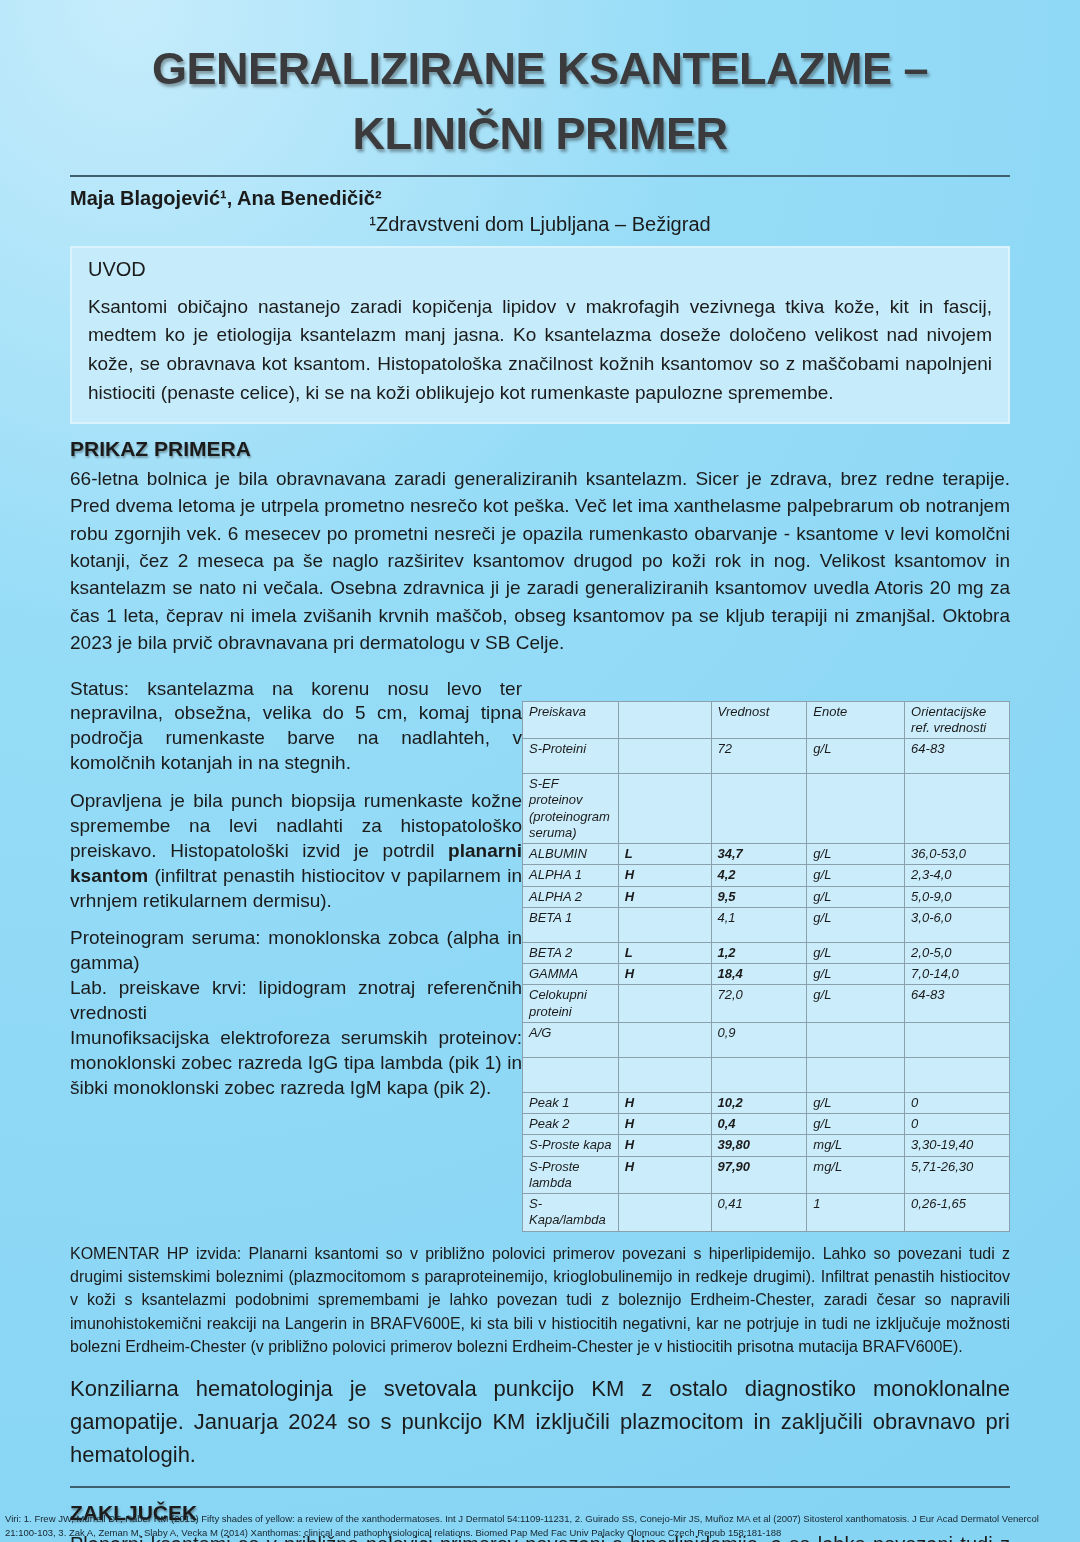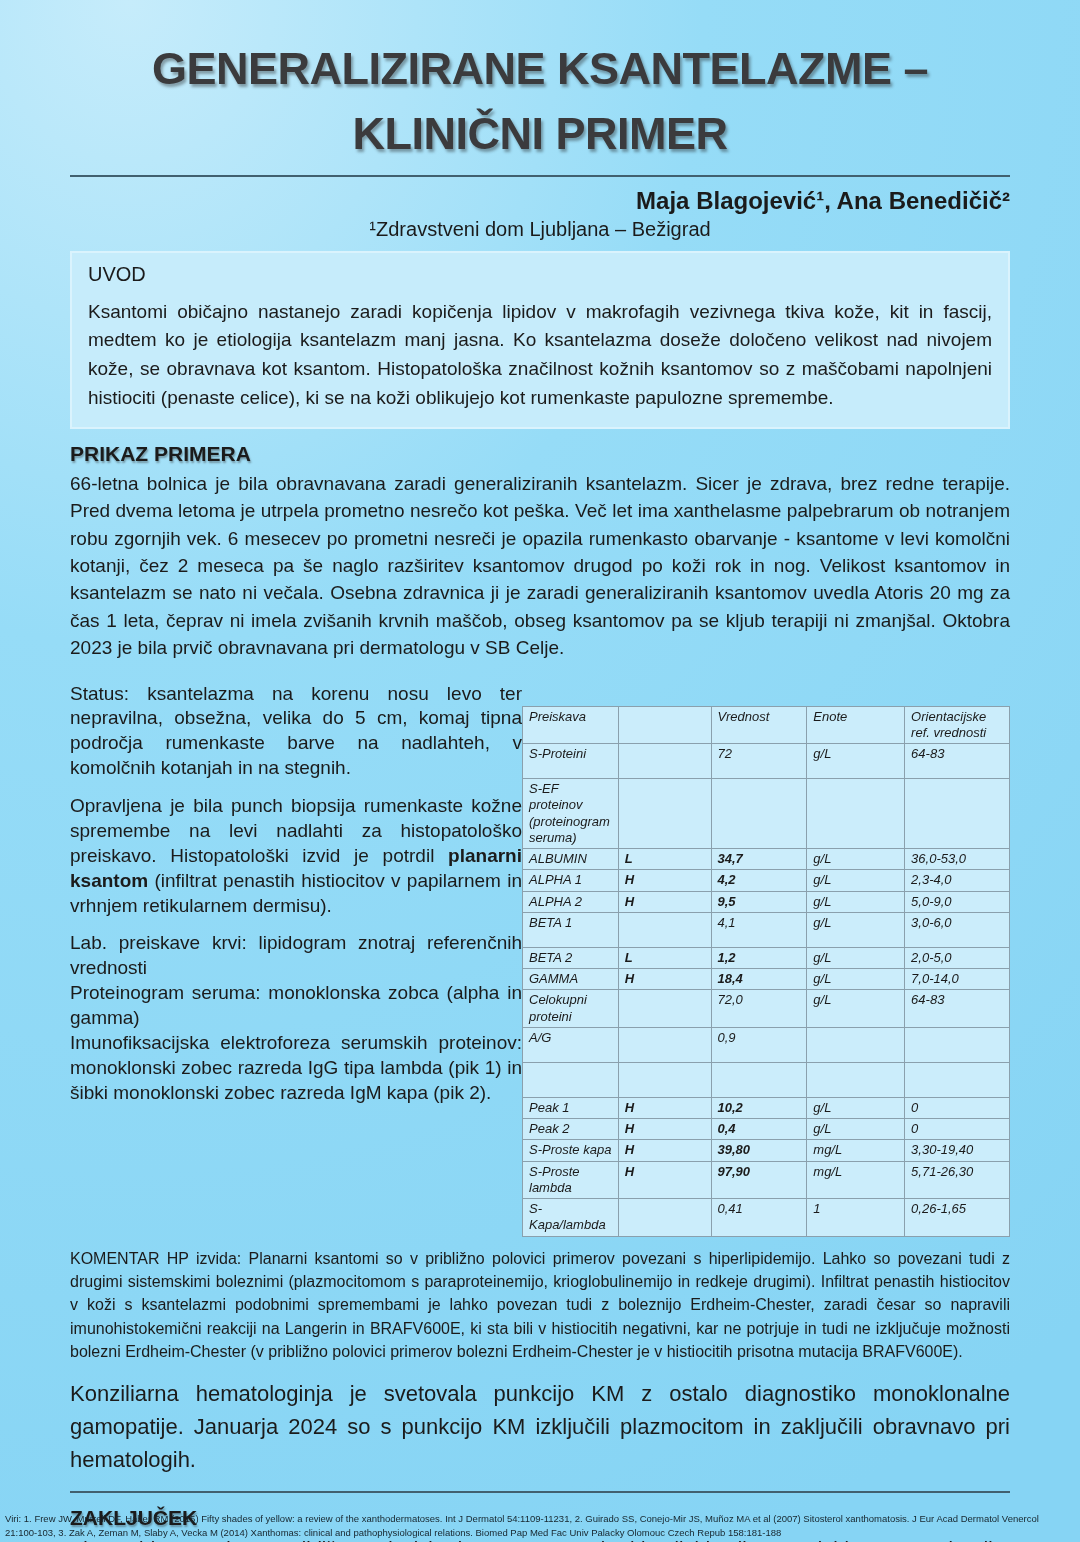--- a/index.html
+++ b/index.html
@@ -29,21 +29,21 @@
     text-shadow: 2px 3px 3px rgba(30,30,30,.38);
   }
   .page-title span { display: block; }
 
   .title-rule {
     border: none;
     border-top: 2px solid var(--rule, #41606f);
     margin: 8px 0 0;
   }
 
-  .authors { margin-top: 10px; text-align: right; font-weight: 700; font-size: 24px; }
+  .authors { margin-top: 10px; text-align: left; font-weight: 700; font-size: 20px; }
   .affil   { margin-top: 3px;  text-align: center; font-size: 20px; }
 
   .intro-box {
     margin-top: 10px;
     background: var(--panel-bg, #c6ecfb);
     border: 2px solid var(--panel-border, #daf3fd);
     padding: 8px 16px 14px;
   }
   .intro-heading { font-size: 20px; margin: 2px 0 12px; font-weight: 400; }
   .intro-text { margin: 0; font-size: 19px; line-height: 1.52; text-align: justify; }
@@ -122,22 +122,22 @@
     </section>
 
     <h2 class="section-heading">PRIKAZ PRIMERA</h2>
     <p class="case-text">66-letna bolnica je bila obravnavana zaradi generaliziranih ksantelazm. Sicer je zdrava, brez redne terapije. Pred dvema letoma je utrpela prometno nesrečo kot peška. Več let ima xanthelasme palpebrarum ob notranjem robu zgornjih vek. 6 mesecev po prometni nesreči je opazila rumenkasto obarvanje - ksantome v levi komolčni kotanji, čez 2 meseca pa še naglo razširitev ksantomov drugod po koži rok in nog. Velikost ksantomov in ksantelazm se nato ni večala. Osebna zdravnica ji je zaradi generaliziranih ksantomov uvedla Atoris 20 mg za čas 1 leta, čeprav ni imela zvišanih krvnih maščob, obseg ksantomov pa se kljub terapiji ni zmanjšal. Oktobra 2023 je bila prvič obravnavana pri dermatologu v SB Celje.</p>
 
     <div class="columns">
       <div class="left-col">
         <p>Status: ksantelazma na korenu nosu levo ter nepravilna, obsežna, velika do 5 cm, komaj tipna področja rumenkaste barve na nadlahteh, v komolčnih kotanjah in na stegnih.</p>
         <p><span>Opravljena je bila punch biopsija rumenkaste kožne spremembe na levi nadlahti za histopatološko preiskavo. Histopatološki izvid je potrdil </span><span class="biopsy-highlight">planarni ksantom</span><span> (infiltrat penastih histiocitov v papilarnem in vrhnjem retikularnem dermisu).</span></p>
         <div>
+          <p class="lab-line">Proteinogram seruma: monoklonska zobca (alpha in gamma)</p>
           <p class="lab-line">Lab. preiskave krvi: lipidogram znotraj referenčnih vrednosti</p>
-          <p class="lab-line">Proteinogram seruma: monoklonska zobca (alpha in gamma)</p>
           <p class="lab-line">Imunofiksacijska elektroforeza serumskih proteinov: monoklonski zobec razreda IgG tipa lambda (pik 1) in šibki monoklonski zobec razreda IgM kapa (pik 2).</p>
         </div>
       </div>
 
       <div class="right-col">
         <table class="lab-table">
           <colgroup>
             <col style="width:95px">
               <col style="width:92px">
               <col style="width:95px">

